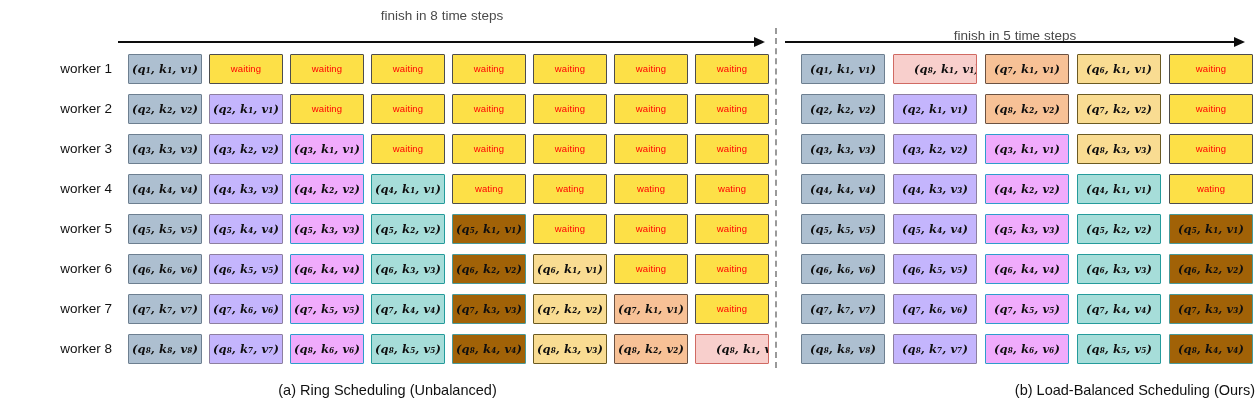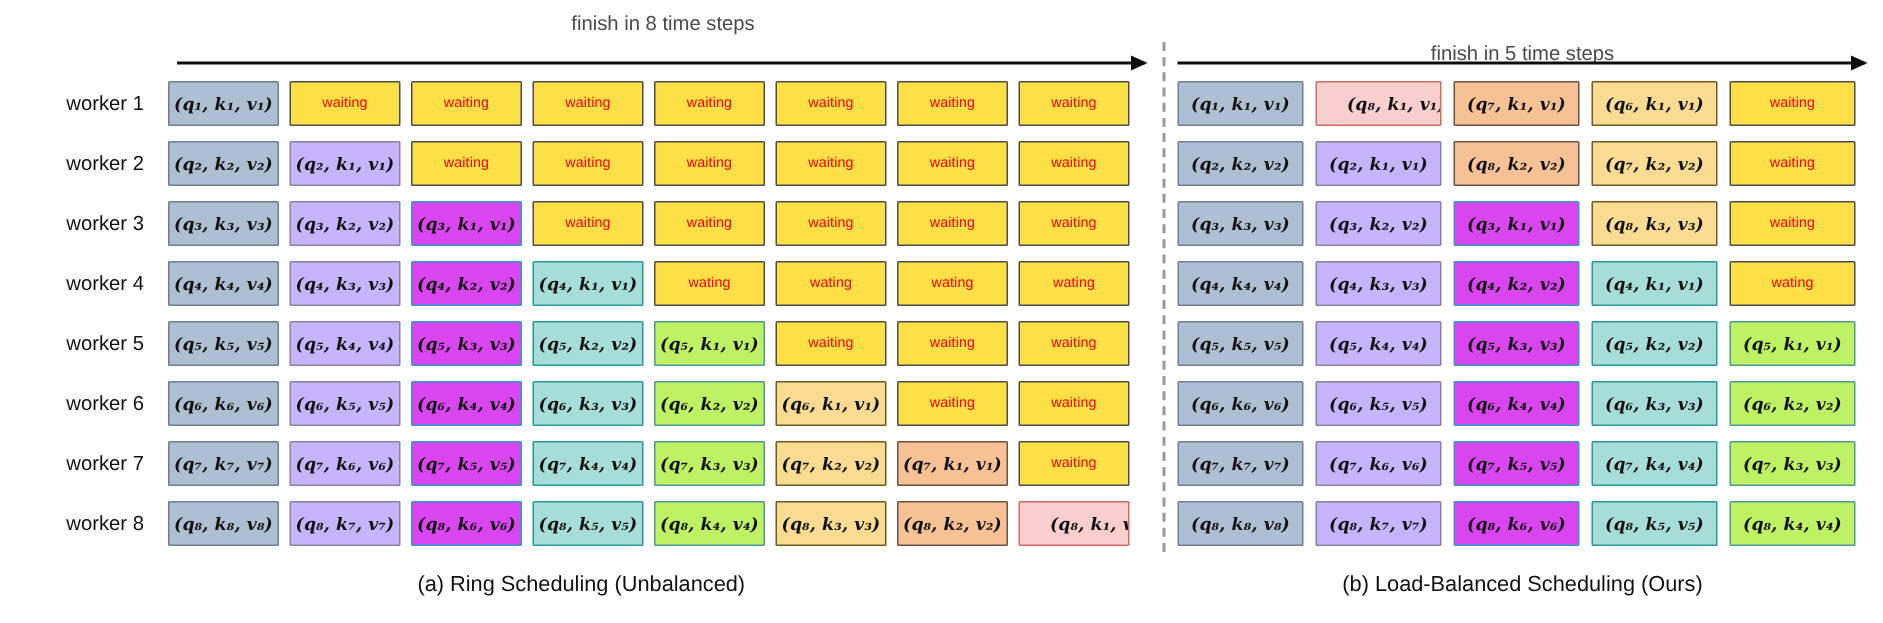--- a/index.html
+++ b/index.html
@@ -73,21 +73,21 @@
     border-bottom: 5px solid transparent;
     border-left: 11px solid #0d0d0d;
   }
   #arrow-a { left: 118px; width: 645px; }
   #arrow-b { left: 10px;  width: 458px; }
 
   
   .rows {
     position: absolute;
     top: 50px;
-    left: 0;
+    left: 16px;
     right: 0;
   }
   .row {
     position: relative;
     height: 38px;
     margin-bottom: 2px;
     white-space: nowrap;
     font-size: 0;
   }
 
@@ -142,38 +142,38 @@
     font-family: "Liberation Sans", sans-serif;
     font-style: normal;
     font-weight: normal;
     font-size: 9.5px;
     color: #ff0000;
   }
 
   
   .c0 { background: #adbfd0; border-color: #6d7f90; }
   .c1 { background: #c4b5fd; border-color: #8d7fa0; }
-  .c2 { background: #d946ef; border-color: #2e9ccb; }
+  .c2 { background: #f0abfc; border-color: #2e9ccb; }
   .c3 { background: #a6ddd9; border-color: #249b9b; }
-  .c4 { background: #bef264; border-color: #4a9a9a; }
+  .c4 { background: #a16207; border-color: #4a9a9a; }
   .c5 { background: #f9dc92; border-color: #6b5a22; }
   .c6 { background: #f7c196; border-color: #6b5141; }
   .c7 { background: #f8cfcc; border-color: #d06a63; padding-left: 20px; }
 
   
   .caption {
     position: absolute;
     top: 382px;
     font-size: 14.5px;
     color: #111;
     text-align: center;
     white-space: nowrap;
   }
   #caption-a { left: 0px;  width: 775px; }
-  #caption-b { left: 0px;  width: 480px; }
+  #caption-b { left: 0px;  width: 480px; text-align: right; }
 </style>
 </head>
 <body>
 
 <div id="figure">
 
   <div class="panel" id="panel-a">
     <div class="panel-header" id="header-a">finish in 8 time steps</div>
     <div class="time-arrow" id="arrow-a"></div>
     <div class="rows" id="rows-a">

